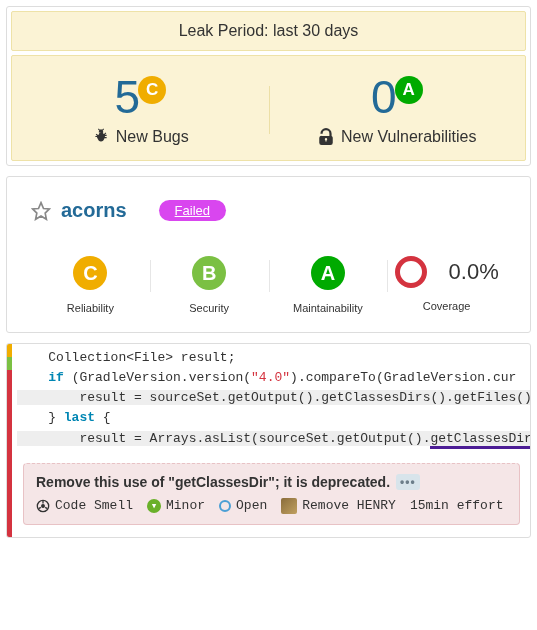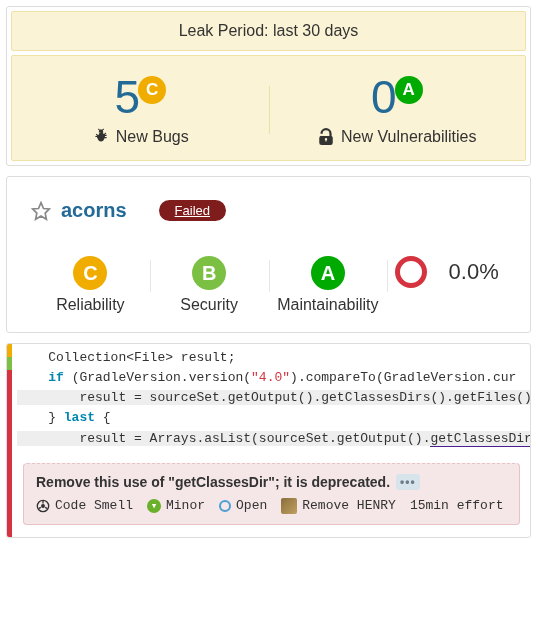--- a/index.html
+++ b/index.html
@@ -90,21 +90,21 @@
     align-items: center;
     gap: 10px;
   }
   .star-icon { width: 20px; height: 20px; color: #888; }
   .project-name {
     color: #236a97;
     font-size: 20px;
     font-weight: 600;
   }
   .status-pill {
-    background: #7f1d1d;
+    background: #d946ef;
     color: #fff;
     border-radius: 12px;
     padding: 3px 16px;
     font-size: 13px;
     margin-left: 22px;
     text-decoration: underline;
   }
   .rating-row {
     display: flex;
     margin-top: 34px;
@@ -124,23 +124,23 @@
     display: inline-flex;
     justify-content: center;
     align-items: center;
     width: 34px; height: 34px;
     border-radius: 50%;
     color: #fff;
     font-size: 20px;
     font-weight: bold;
   }
   .rating-label {
-    font-size: 16px;
-    color: #333;
-    margin-top: 6px;
+    font-size: 11px;
+    color: #333;
+    margin-top: 12px;
   }
   .coverage-row {
     display: flex;
     align-items: center;
     justify-content: center;
     gap: 22px;
     text-align: right;
   }
   .donut {
     width: 32px; height: 32px;
@@ -174,21 +174,21 @@
     font-family: Consolas, "Liberation Mono", Menlo, monospace;
     font-size: 13px;
     white-space: pre;
     overflow: hidden;
     padding: 4px 0 10px 10px;
     line-height: 1.55;
   }
   .kw { color:#0086b3; font-weight:bold; }
   .str { color:#d4333f; }
   .gray { background:#eee; }
-  .underl { border-bottom:1px solid #4c1d95; }
+  .underl { border-bottom:3px solid #4c1d95; }
 
   .issue-box {
     margin: 4px 10px 12px 16px;
     background: #f5e6e7;
     border: 1px solid #e8c2c5;
     border-top: 1px dashed #e8c2c5;
     border-radius: 4px;
     padding: 10px 12px 10px 12px;
   }
   .issue-title {
@@ -282,20 +282,21 @@
     </div>
     <div class="rating-cell">
       <span class="rating-badge grade-A">A</span>
       <div class="rating-label">Maintainability</div>
     </div>
     <div class="rating-cell">
       <div class="coverage-row">
         <span class="donut"></span>
         <span class="coverage-val">0.0%</span>
       </div>
+      <div class="rating-label">Coverage</div>
     </div>
   </div>
 </div>
 
 <div class="panel code-panel">
   <div class="code-block"><span>    Collection&lt;File&gt; result;</span>
 <span>    </span><span class="kw">if</span><span> (GradleVersion.version(</span><span class="str">"4.0"</span><span>).compareTo(GradleVersion.cur</span>
 <span class="gray">        result = sourceSet.getOutput().getClassesDirs().getFiles()</span>
 <span>    } </span><span class="kw">last</span><span> {</span>
 <span class="gray">        result = Arrays.asList(sourceSet.getOutput().</span><span class="gray underl">getClassesDir</span></div>

